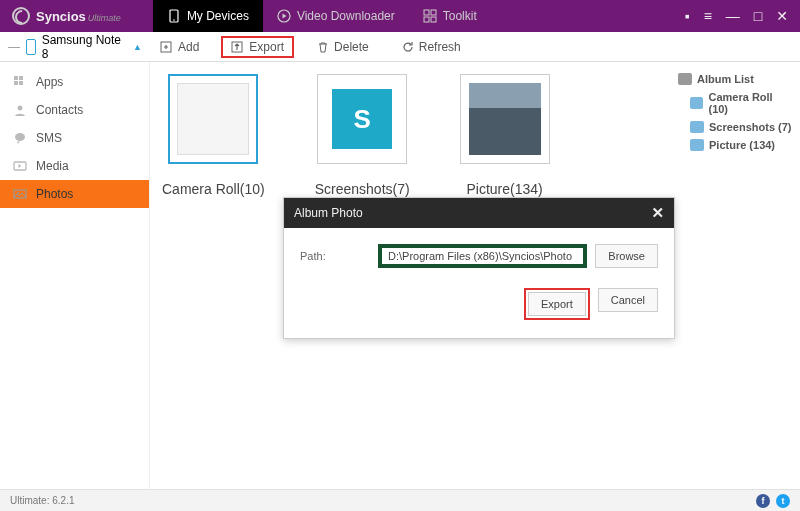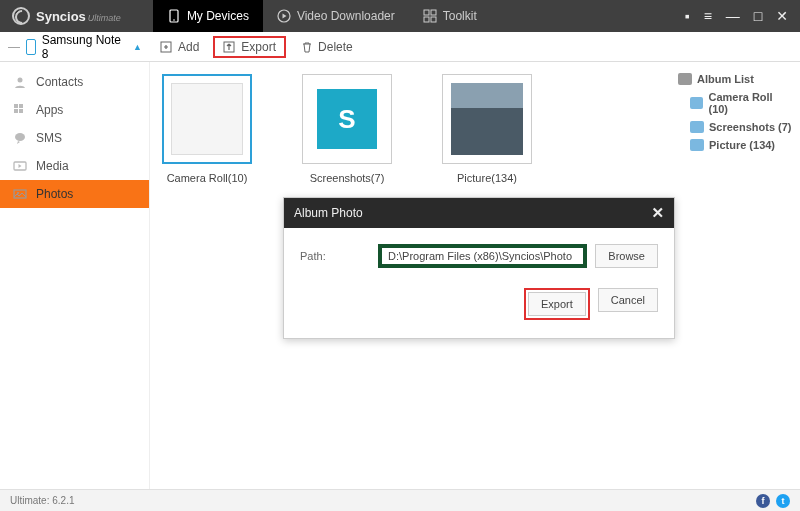--- a/index.html
+++ b/index.html
@@ -1,57 +1,57 @@
 <!DOCTYPE html>
 <html><head>
 <meta charset="utf-8">
 <style>
 * { box-sizing: border-box; margin: 0; padding: 0; font-family: Arial, sans-serif; }
 body { width: 800px; height: 511px; background: #fff; overflow: hidden; position: relative; }
 
 
-.topbar { height: 32px; background: #404040; display: flex; align-items: center; color: #ccc; font-size: 12px; }
+.topbar { height: 32px; background: #701a75; display: flex; align-items: center; color: #ccc; font-size: 12px; }
 .topbar .logo { display: flex; align-items: center; padding: 0 12px; gap: 6px; }
 .topbar .logo-icon { width: 18px; height: 18px; border: 2px solid #ccc; border-radius: 50%; position: relative; }
 .topbar .logo-icon::after { content: ""; position: absolute; width: 10px; height: 10px; border: 2px solid #ccc; border-radius: 50%; border-top-color: transparent; border-right-color: transparent; top: 1px; left: 1px; transform: rotate(45deg); }
 .topbar .appname { font-size: 13px; font-weight: bold; color: #eee; }
 .topbar .appname-sub { font-size: 9px; font-style: italic; color: #999; margin-left: 2px; }
 .topbar .tabs { display: flex; height: 100%; margin-left: 20px; }
 .topbar .tab { display: flex; align-items: center; gap: 6px; padding: 0 14px; color: #ccc; cursor: pointer; }
 .topbar .tab.active { background: #000; color: #fff; }
 .topbar .tab-icon { width: 14px; height: 14px; }
 .topbar .win-controls { margin-left: auto; display: flex; gap: 14px; padding-right: 12px; color: #eee; font-size: 14px; align-items: center; }
 .topbar .win-controls span { cursor: pointer; }
 
 
 .device-row { height: 30px; border-bottom: 1px solid #ddd; display: flex; align-items: center; font-size: 12px; }
 .device-row .device { display: flex; align-items: center; gap: 6px; width: 150px; padding: 0 8px; }
 .device-row .device .phone-icon { width: 10px; height: 16px; border: 1.5px solid #2da0d8; border-radius: 2px; }
 .device-row .device .caret { margin-left: auto; color: #2da0d8; font-size: 9px; }
-.device-row .toolbar { display: flex; gap: 4px; }
+.device-row .toolbar { display: flex; gap: 12px; }
 .device-row .tool-btn { display: flex; align-items: center; gap: 4px; padding: 4px 10px; color: #555; cursor: pointer; }
 .device-row .tool-btn.highlight { border: 2px solid #e03030; padding: 2px 8px; }
 .device-row .tool-icon { width: 14px; height: 14px; display: inline-flex; align-items: center; justify-content: center; }
 
 
 .main { display: flex; height: 427px; }
 .sidebar { width: 150px; border-right: 1px solid #eee; padding-top: 6px; }
 .sidebar .side-item { display: flex; align-items: center; gap: 8px; padding: 6px 12px; font-size: 12px; color: #555; cursor: pointer; }
 .sidebar .side-item.active { background: #f97316; color: #333; }
 .sidebar .side-icon { width: 16px; height: 16px; display: inline-flex; align-items: center; justify-content: center; color: #999; }
 
 .content { flex: 1; position: relative; padding: 12px; }
 .albums { display: flex; gap: 50px; }
 .album { display: flex; flex-direction: column; align-items: center; cursor: pointer; }
 .album .thumb { width: 90px; height: 90px; border: 1px solid #ccc; background: #fff; display: flex; align-items: center; justify-content: center; overflow: hidden; }
 .album.selected .thumb { border: 2px solid #2da0d8; }
 .album .thumb-inner { width: 72px; height: 72px; background: #f5f5f5; border: 1px solid #ddd; }
 .thumb-sc { width: 60px; height: 60px; background: #1da9c7; display: flex; align-items: center; justify-content: center; font-size: 26px; font-weight: bold; color: #fff; }
 .thumb-pic { width: 72px; height: 72px; background: linear-gradient(#8aa0b0 35%, #4a5a66 35%, #4a5a66 100%); }
-.album .caption { font-size: 11px; color: #444; margin-top: 8px; }
+.album .caption { font-size: 14px; color: #444; margin-top: 17px; }
 
 .rightbar { width: 130px; padding: 8px 6px; font-size: 11px; color: #555; }
 .rightbar .ritem { display: flex; align-items: center; gap: 5px; padding: 3px 2px; cursor: pointer; font-weight: bold; }
 .ric { width: 14px; height: 12px; background: #999; border-radius: 2px; display:inline-block; }
 .ric.blue { background: #7bb8e0; }
 
 
 .modal { position: absolute; left: 283px; top: 197px; width: 392px; background: #fff; border: 1px solid #ccc; box-shadow: 0 2px 8px rgba(0,0,0,0.2); z-index: 5; }
 .modal .modal-head { height: 30px; background: #2a2a2a; color: #eee; display: flex; align-items: center; padding: 0 10px; font-size: 12px; }
 .modal .modal-head .close { margin-left: auto; cursor: pointer; font-size: 15px; font-weight: bold; }
@@ -152,44 +152,52 @@
       <span>Export</span>
     </div>
     <div class="tool-btn">
       <span class="tool-icon">
           <svg width="14" height="14" viewBox="0 0 14 14">
             <path d="M3 4h8M5 4V3h4v1M4 4l1 8h4l1-8" fill="none" stroke="#666"></path>
           </svg>
         </span>
       <span>Delete</span>
     </div>
+    <div class="tool-btn">
+      <span class="tool-icon">
+          <svg width="14" height="14" viewBox="0 0 14 14">
+            <path d="M11 7a4 4 0 1 1-1.2-2.8M11 2v3h-3" fill="none" stroke="#666" stroke-width="1.2"></path>
+          </svg>
+        </span>
+      <span>Refresh</span>
+    </div>
   </div>
 </div>
 
 <div class="main">
   <div class="sidebar">
-    <div class="side-item">
-      <span class="side-icon">
-          <svg width="14" height="14" viewBox="0 0 14 14">
-            <circle cx="7" cy="5" r="2.5" fill="#bbb"></circle>
-            <path d="M2 13c1-3 9-3 10 0" fill="#bbb"></path>
-          </svg>
-        </span>
-      <span>Contacts</span>
-    </div>
     <div class="side-item">
       <span class="side-icon">
           <svg width="14" height="14" viewBox="0 0 14 14">
             <rect x="1" y="1" width="4" height="4" fill="#bbb"></rect>
             <rect x="6" y="1" width="4" height="4" fill="#bbb"></rect>
             <rect x="1" y="6" width="4" height="4" fill="#bbb"></rect>
             <rect x="6" y="6" width="4" height="4" fill="#bbb"></rect>
           </svg>
         </span>
       <span>Apps</span>
+    </div>
+    <div class="side-item">
+      <span class="side-icon">
+          <svg width="14" height="14" viewBox="0 0 14 14">
+            <circle cx="7" cy="5" r="2.5" fill="#bbb"></circle>
+            <path d="M2 13c1-3 9-3 10 0" fill="#bbb"></path>
+          </svg>
+        </span>
+      <span>Contacts</span>
     </div>
     <div class="side-item">
       <span class="side-icon">
           <svg width="14" height="14" viewBox="0 0 14 14">
             <ellipse cx="7" cy="6" rx="5" ry="4" fill="#bbb"></ellipse>
             <path d="M5 10l-1 3 3-2" fill="#bbb"></path>
           </svg>
         </span>
       <span>SMS</span>
     </div>

